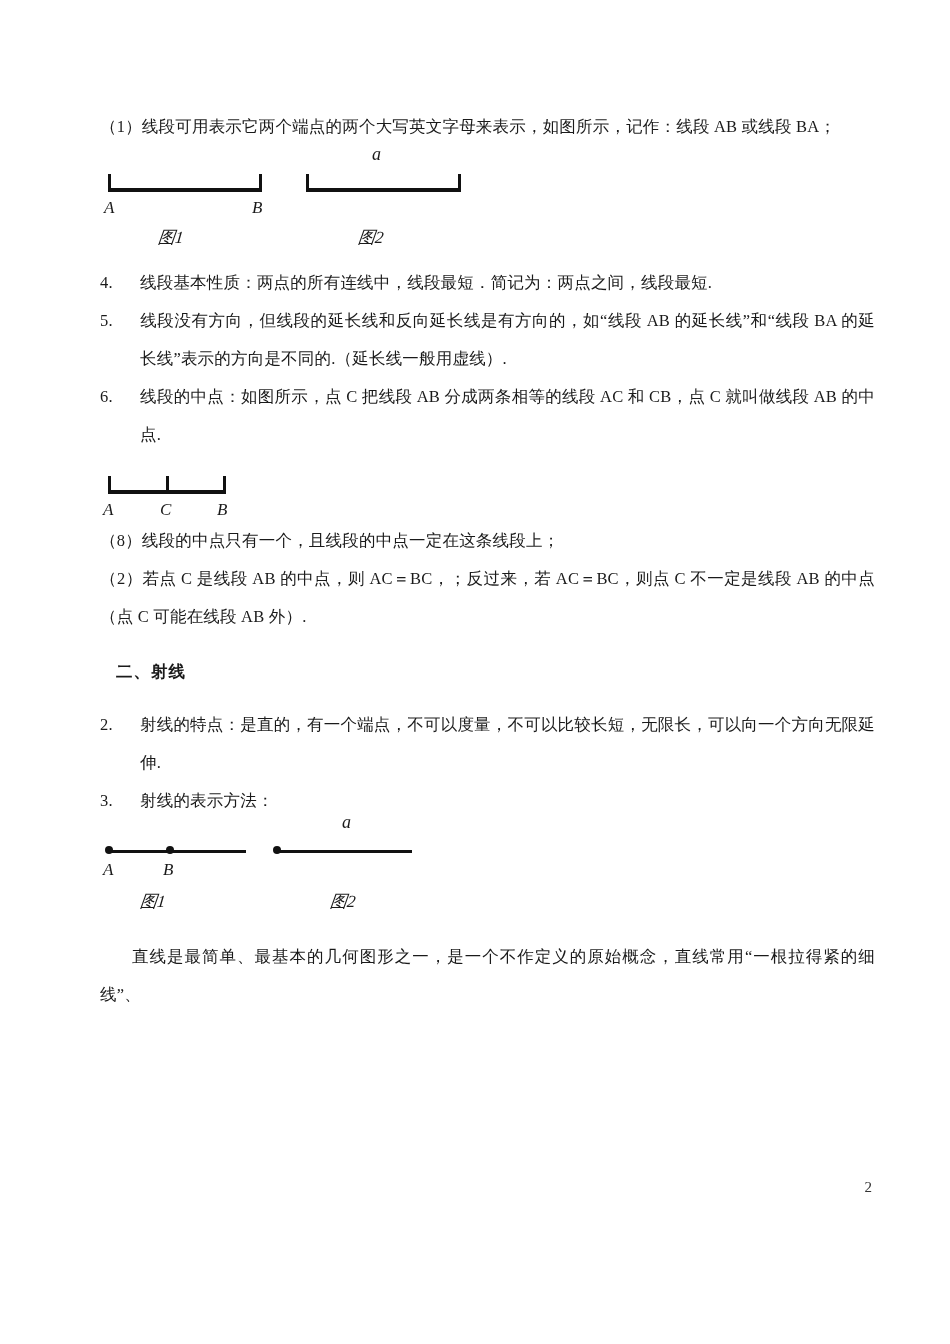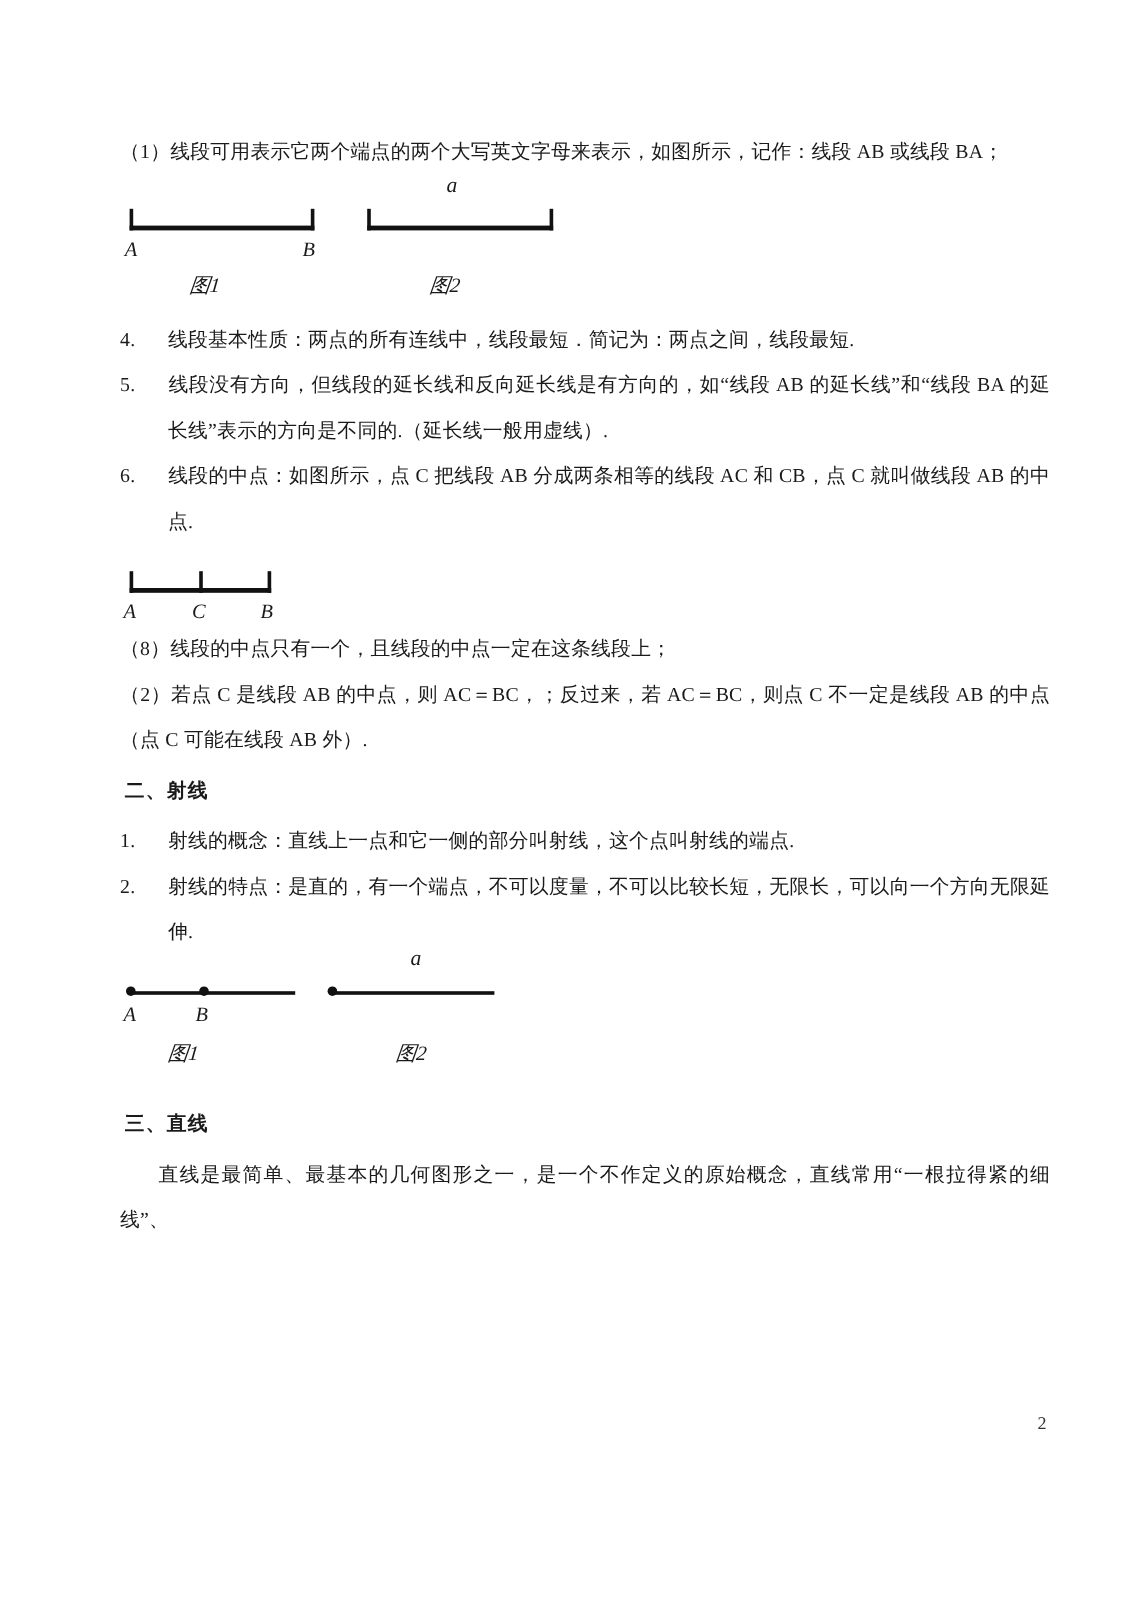--- a/index.html
+++ b/index.html
@@ -41,21 +41,21 @@
   .num {
     display: inline-block;
     width: 40px;
     text-indent: 0;
   }
   .heading {
     font-family: "Liberation Sans", "DejaVu Sans", sans-serif;
     font-weight: bold;
     font-size: 16.5px;
     line-height: 38px;
-    margin: 4px;
+    margin: 16px;
     letter-spacing: 1px;
   }
   
   .fig-row {
     position: relative;
     width: 100%;
   }
   .fig-block {
     position: absolute;
   }
@@ -166,24 +166,24 @@
       <div class="pt-label" style="left:117px; top:42px;">B</div>
     </div>
   </div>
 
   <p class="para">（8）线段的中点只有一个，且线段的中点一定在这条线段上；</p>
   <p class="para">（2）若点 C 是线段 AB 的中点，则 AC＝BC，；反过来，若 AC＝BC，则点 C 不一定是线段 AB 的中点（点 C 可能在线段 AB 外）.</p>
 
   <p class="heading">二、射线</p>
 
   <p class="para hang">
-    <span class="num">1.</span><span>射线的概念：直线上一点和它一侧的部分叫射线，这个点叫射线的端点.</span>
-  </p>
-  <p class="para hang">
     <span class="num">2.</span><span>射线的特点：是直的，有一个端点，不可以度量，不可以比较长短，无限长，可以向一个方向无限延伸.</span>
+  </p>
+  <p class="para hang">
+    <span class="num">3.</span><span>射线的表示方法：</span>
   </p>
 
 
   <div class="fig-row" style="height:118px;">
 
     <div class="fig-block" style="left:0px; top:14px; width:260px; height:104px;">
       <div class="seg-wrap" style="left:0; top:0; width:260px; height:32px;">
         <div class="seg-bar" style="left:8px; top:16px; width:138px; height:3px;"></div>
         <div class="seg-dot" style="left:5px; top:12px;"></div>
         <div class="seg-dot" style="left:66px; top:12px;"></div>
@@ -200,20 +200,19 @@
         <div class="seg-dot" style="left:5px; top:12px;"></div>
       </div>
       <div class="fig-caption" style="left:62px; top:56px;">图2</div>
     </div>
 
   </div>
 
 
 
 
-  <p class="heading">三、直线</p>
 
 
   <p class="para indent2">直线是最简单、最基本的几何图形之一，是一个不作定义的原始概念，直线常用“一根拉得紧的细线”、</p>
 
   <div class="page-number">2</div>
 
 </div>
 
 </body></html>

